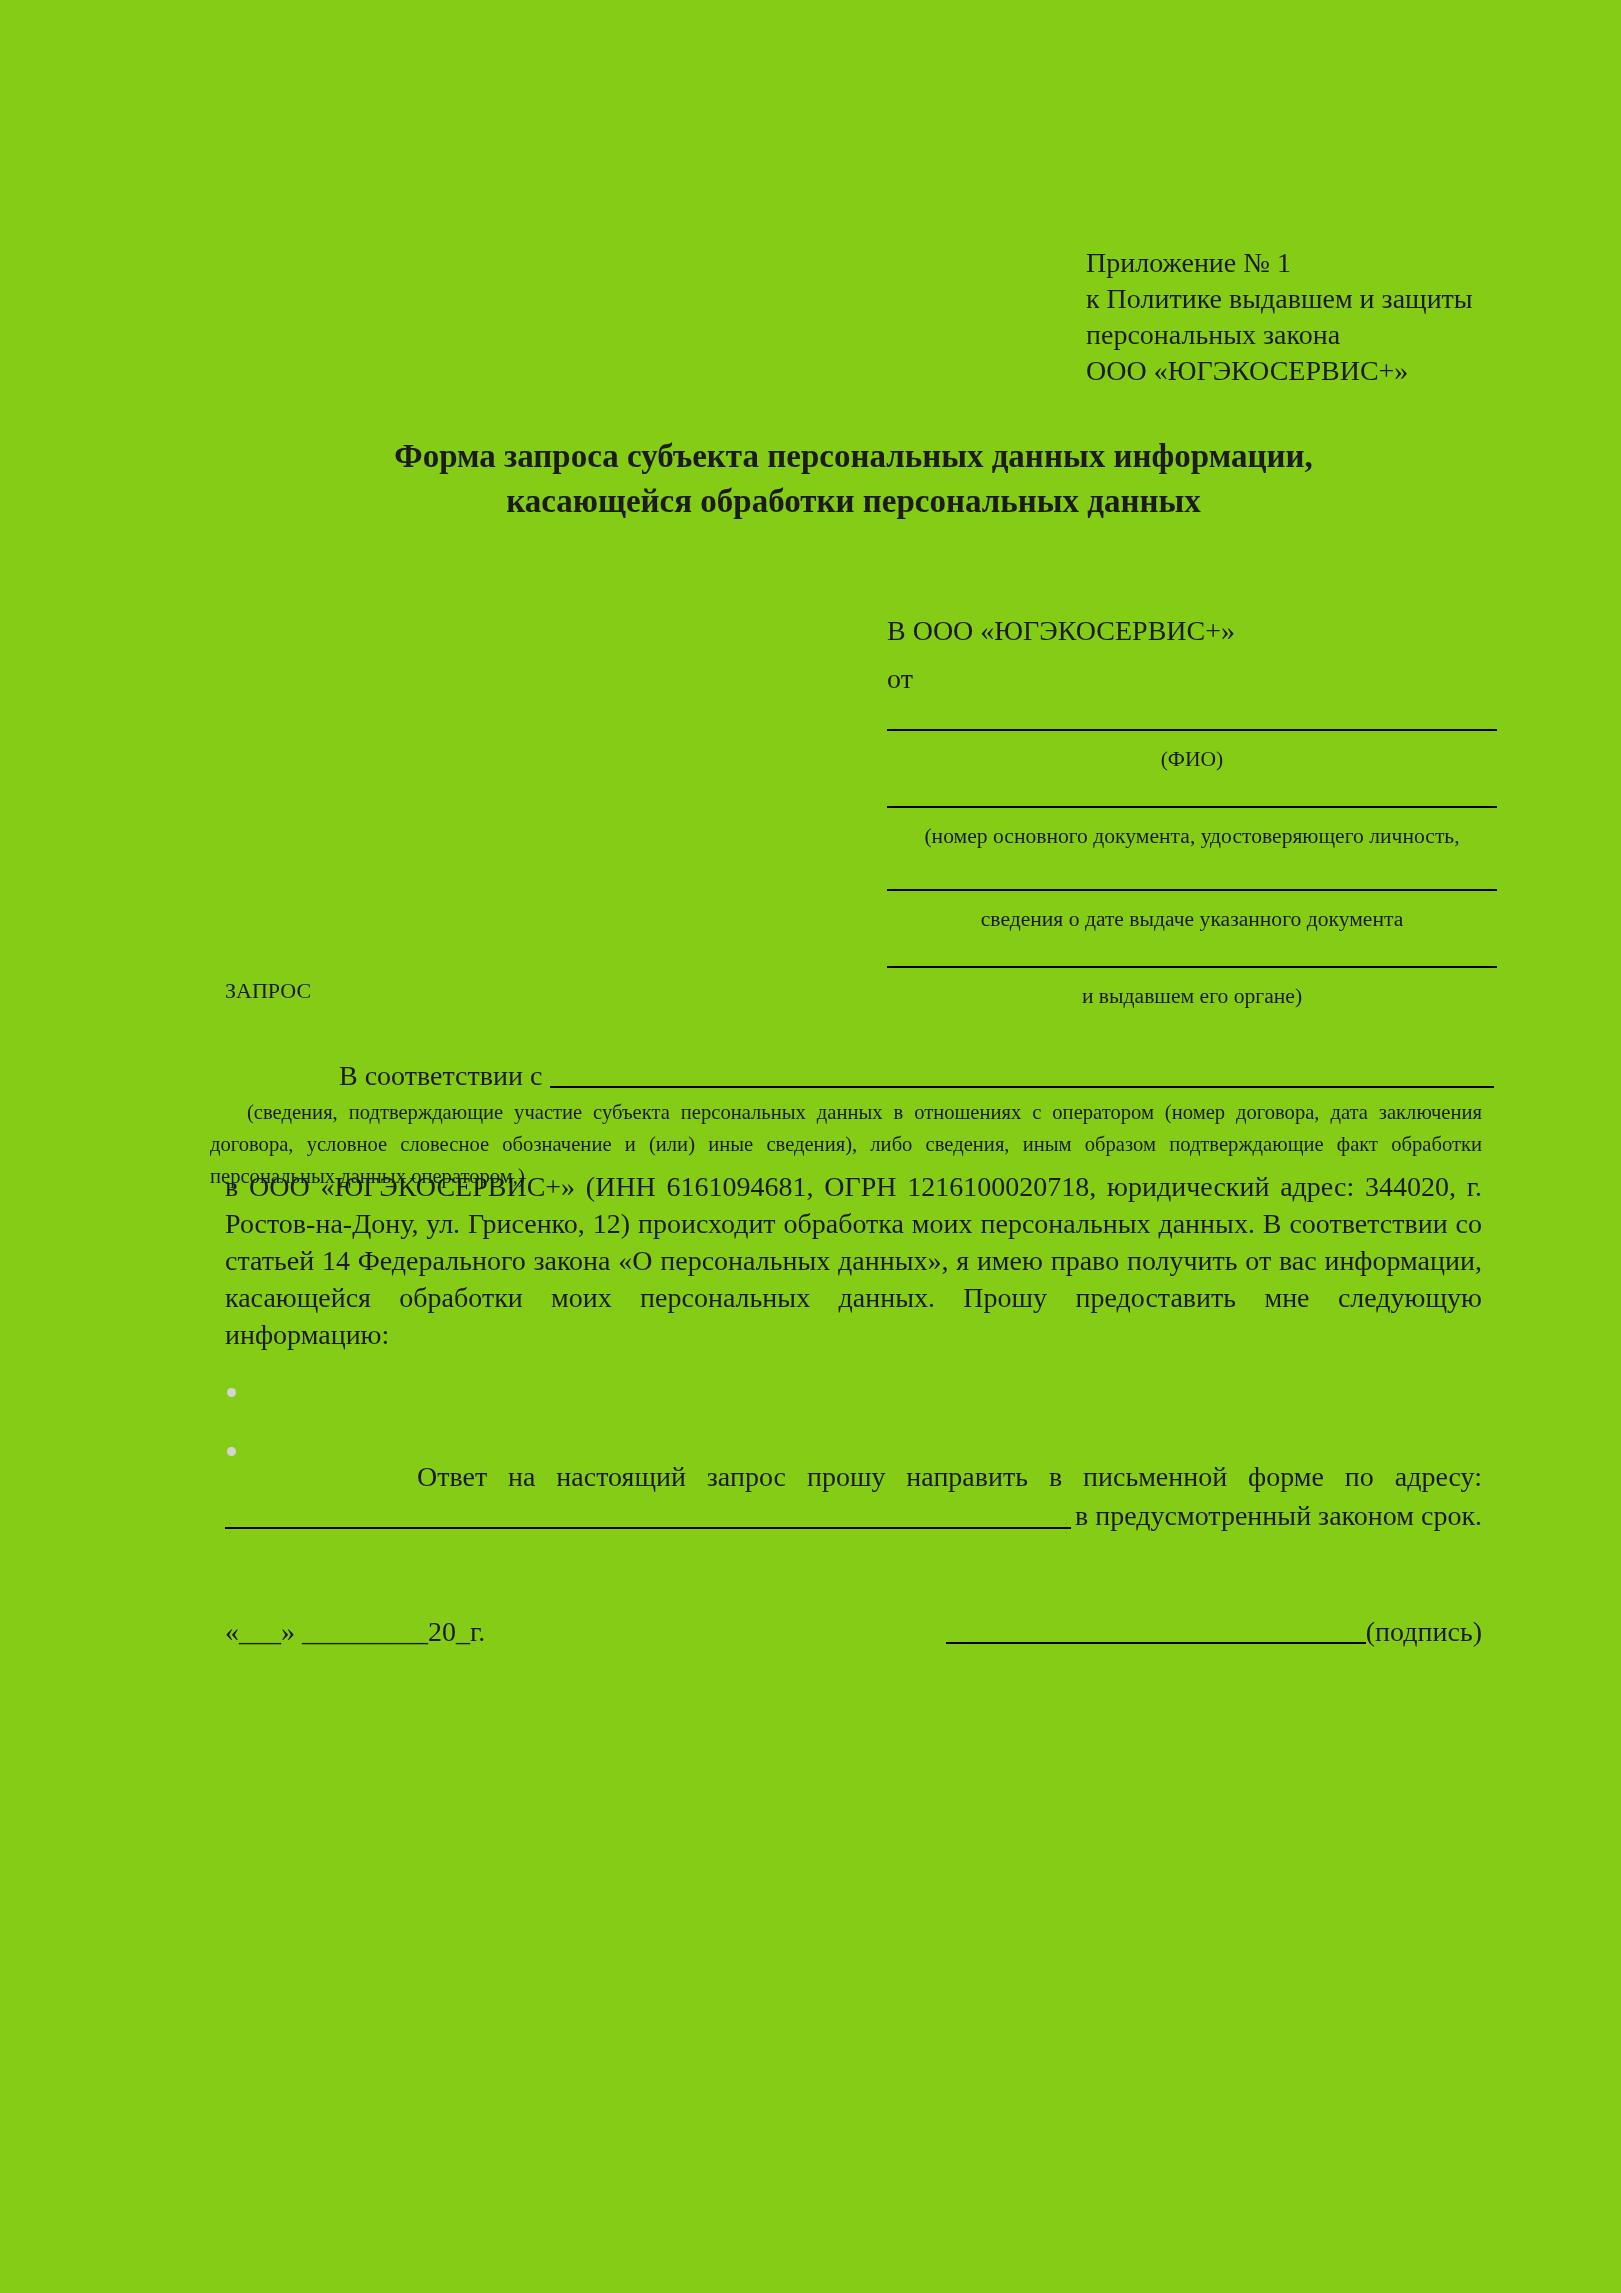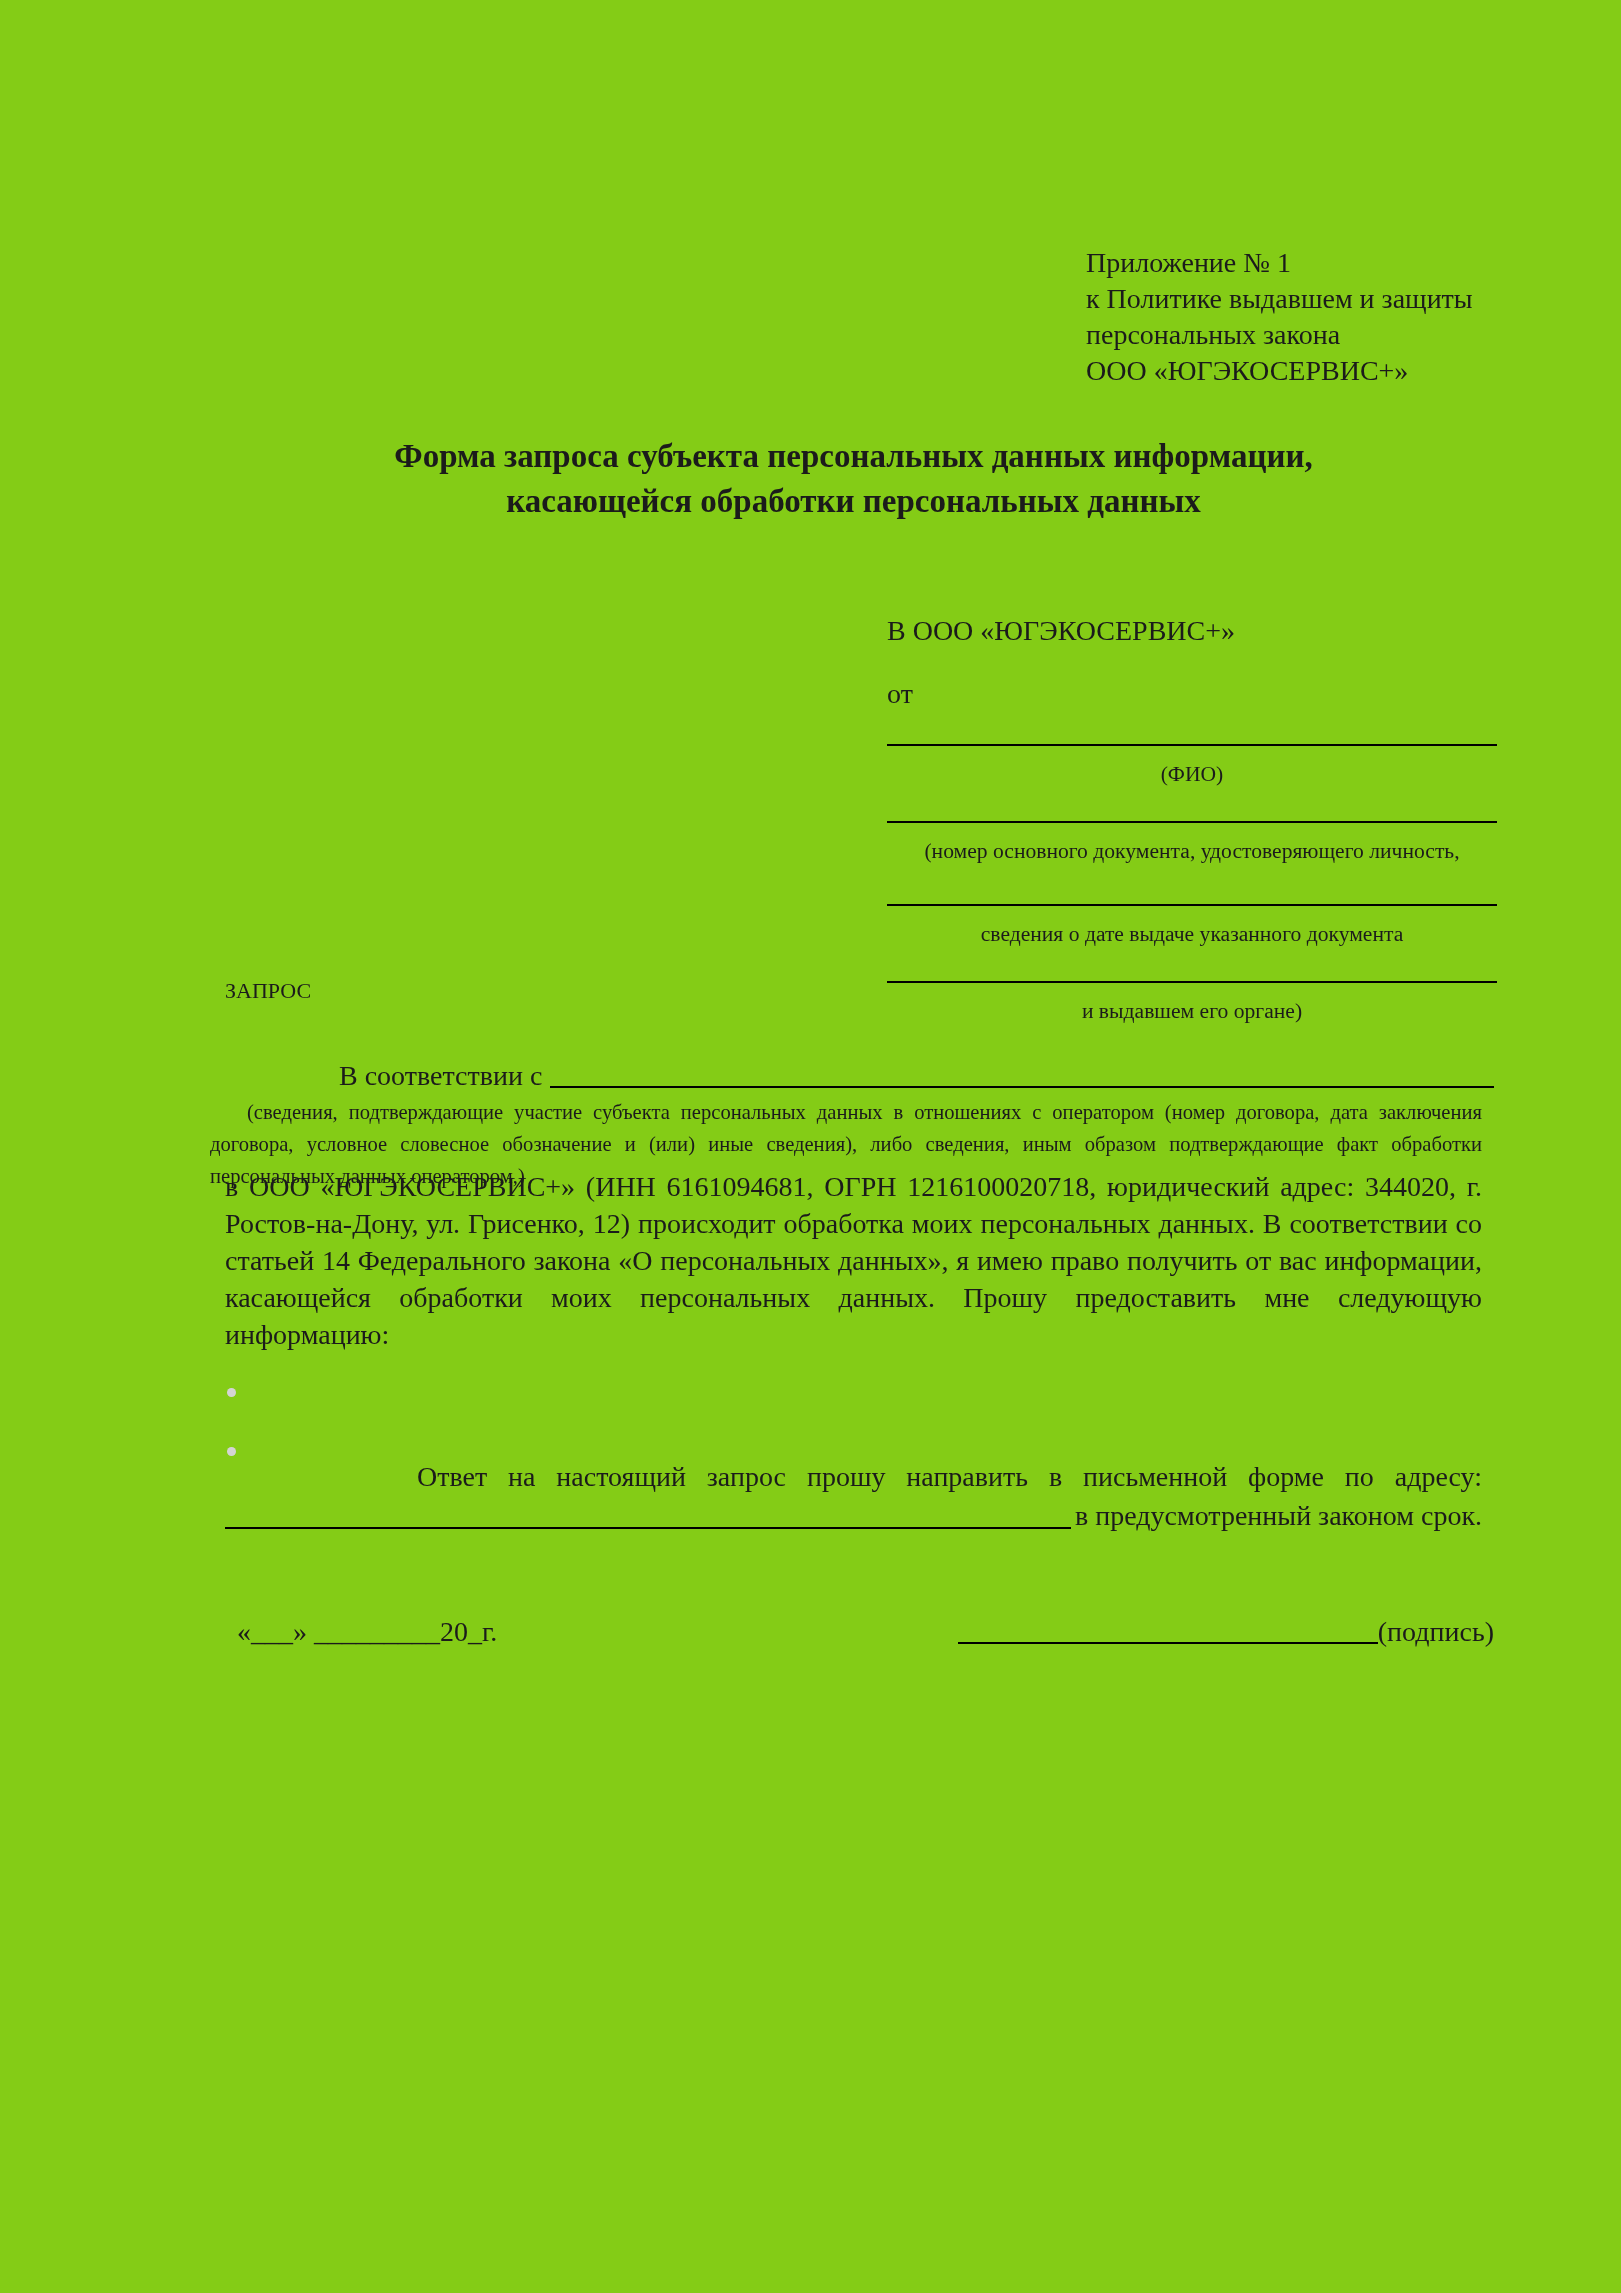--- a/index.html
+++ b/index.html
@@ -41,21 +41,21 @@
 
   
   .addressee {
     position: absolute;
     top: 612px;
     left: 887px;
     width: 610px;
     font-size: 28px;
     line-height: 37px;
   }
-  .addr-from { margin-top: 26px; }
+  .addr-from { margin-top: 11px; }
   .field .blank {
     border-bottom: 2.9px solid #000;
     height: 0;
   }
   .field .caption {
     text-align: center;
     font-size: 21.6px;
     line-height: 25.5px;
     padding-top: 16px;
   }
@@ -155,21 +155,20 @@
   
   .footer {
     position: absolute;
     top: 1612px;
     left: 225px;
     width: 1257px;
     display: flex;
     justify-content: space-between;
     font-size: 28px;
     line-height: 39px;
-    margin-left: 12px;
   }
   .date { white-space: nowrap; }
   .sig { display: flex; }
   .sig-line {
     width: 420px;
     border-bottom: 2.9px solid #000;
     align-self: flex-end;
     margin-bottom: 6.9px;
   }
   .sig-caption { white-space: nowrap; }

